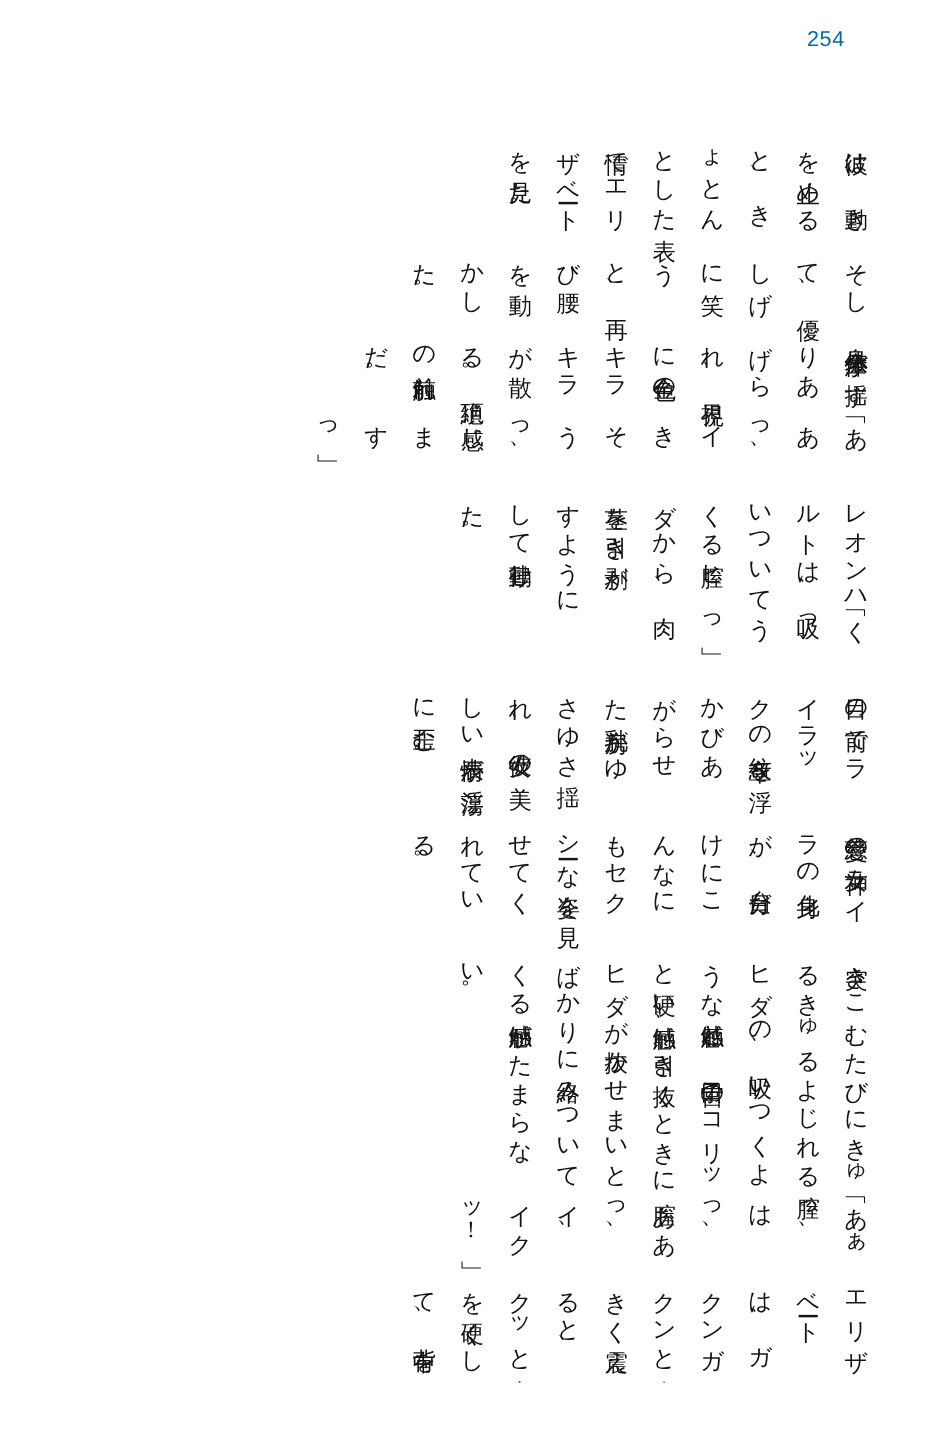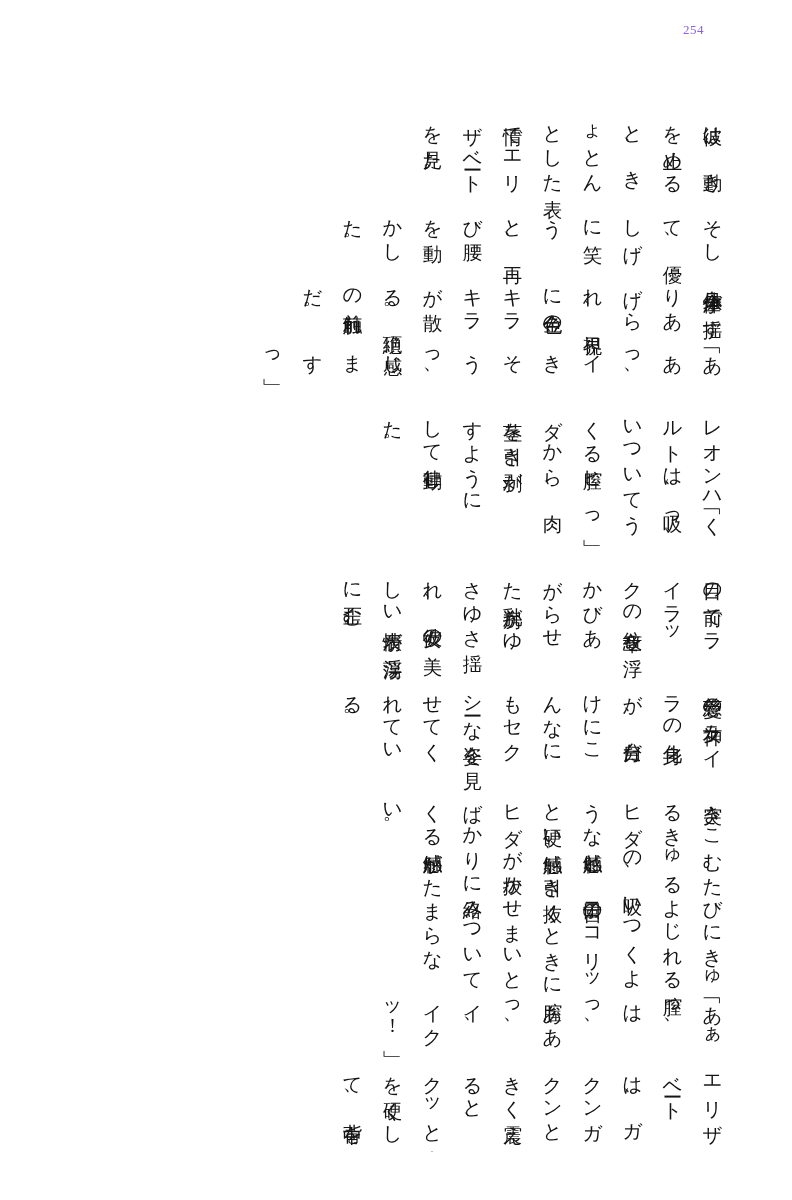--- a/index.html
+++ b/index.html
@@ -18,24 +18,24 @@
   .page {
     position: relative;
     width: 792px;
     height: 1200px;
     box-sizing: border-box;
   }
   .page-number {
     position: absolute;
     top: 22px;
     right: 88px;
-    font-size: 13px;
+    font-size: 18px;
     letter-spacing: 0.5px;
-    color: #8b5cf6;
-    font-family: Liberation Serif, serif;
+    color: #0369a1;
+    font-family: Liberation Sans, sans-serif;
   }
   .body-text {
     position: absolute;
     top: 92px;
     right: 60px;
     left: 60px;
     bottom: 48px;
     writing-mode: vertical-rl;
     text-orientation: upright;
     font-size: 19.5px;

